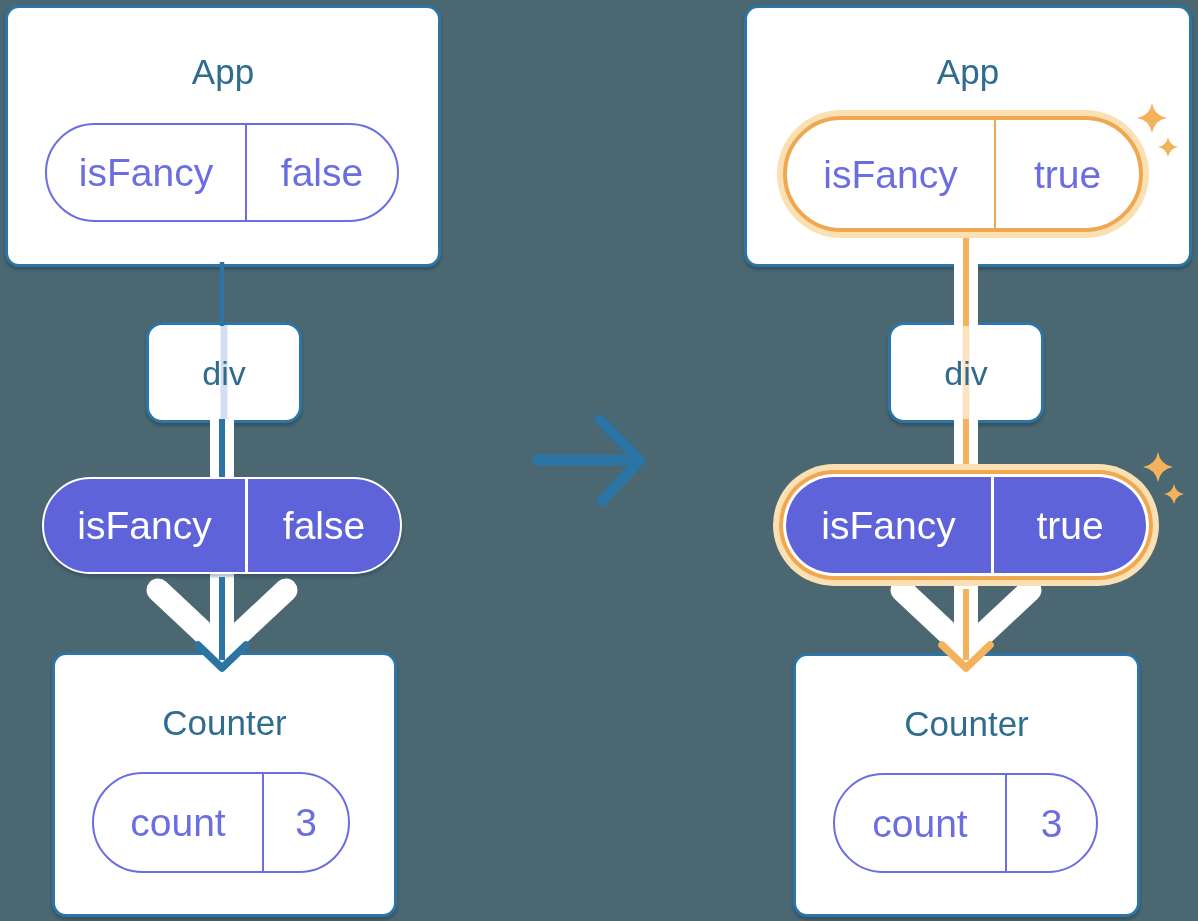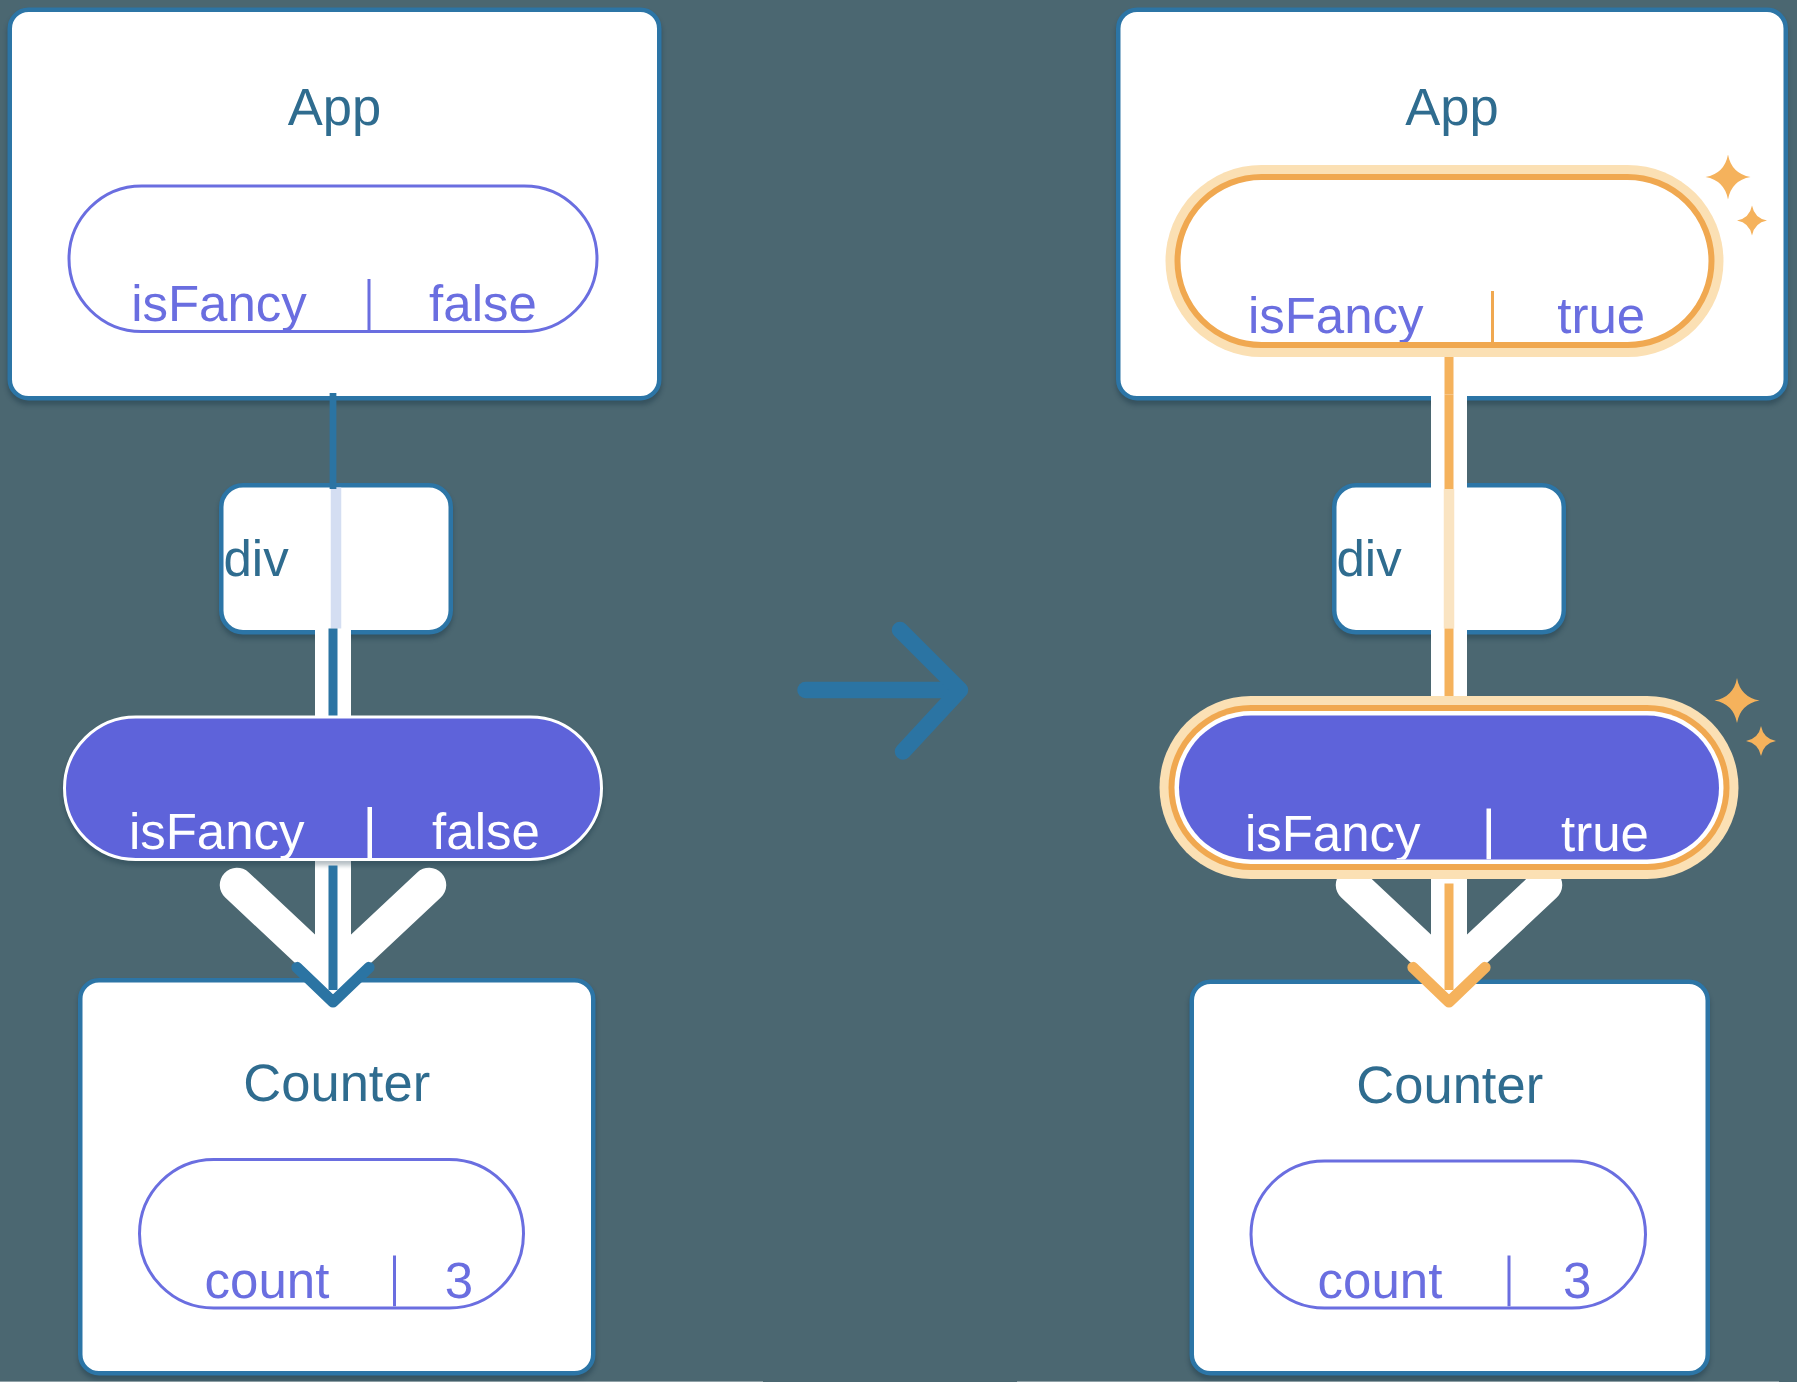--- a/index.html
+++ b/index.html
@@ -21,41 +21,40 @@
   }
   .card-title{
     text-align:center;
     font-size:35px;
     font-weight:500;
     line-height:1;
     color:#2F6C8F;
   }
   .divcard{
     border-radius:16px;
-    display:flex;align-items:center;
+    display:flex;align-items:center;justify-content:center;
   }
   .trace{
     position:absolute;top:0;bottom:0;left:50%;
     width:7px;transform:translateX(-50%);
   }
   .trace.blue{background:#D4DEF2;}
   .trace.peach{background:#FAE4C2;}
   .div-label{
     position:relative;
     font-size:34px;font-weight:500;color:#2F6C8F;line-height:1;
   }
   .pill{
     position:absolute;
     display:flex;
     border-radius:999px;
     box-sizing:border-box;
     overflow:hidden;
-    font-size:34px;
+    font-size:39px;
     line-height:1;
-    align-items:flex-end;
   }
   .pill .cell{
     display:flex;align-items:center;justify-content:center;
     box-sizing:border-box;
   }
   .pill.outline{
     background:#fff;
     border:2.5px solid #6A6EE0;
     color:#6A6EE0;
   }

